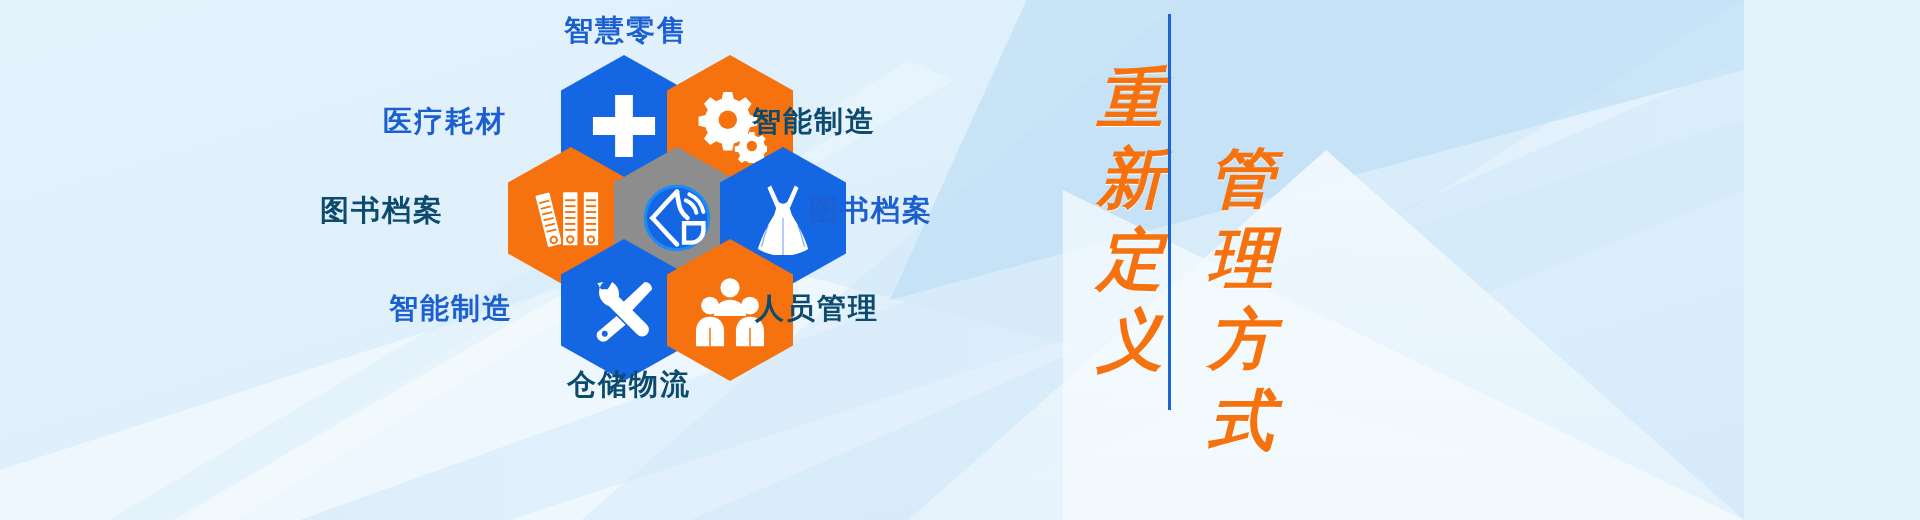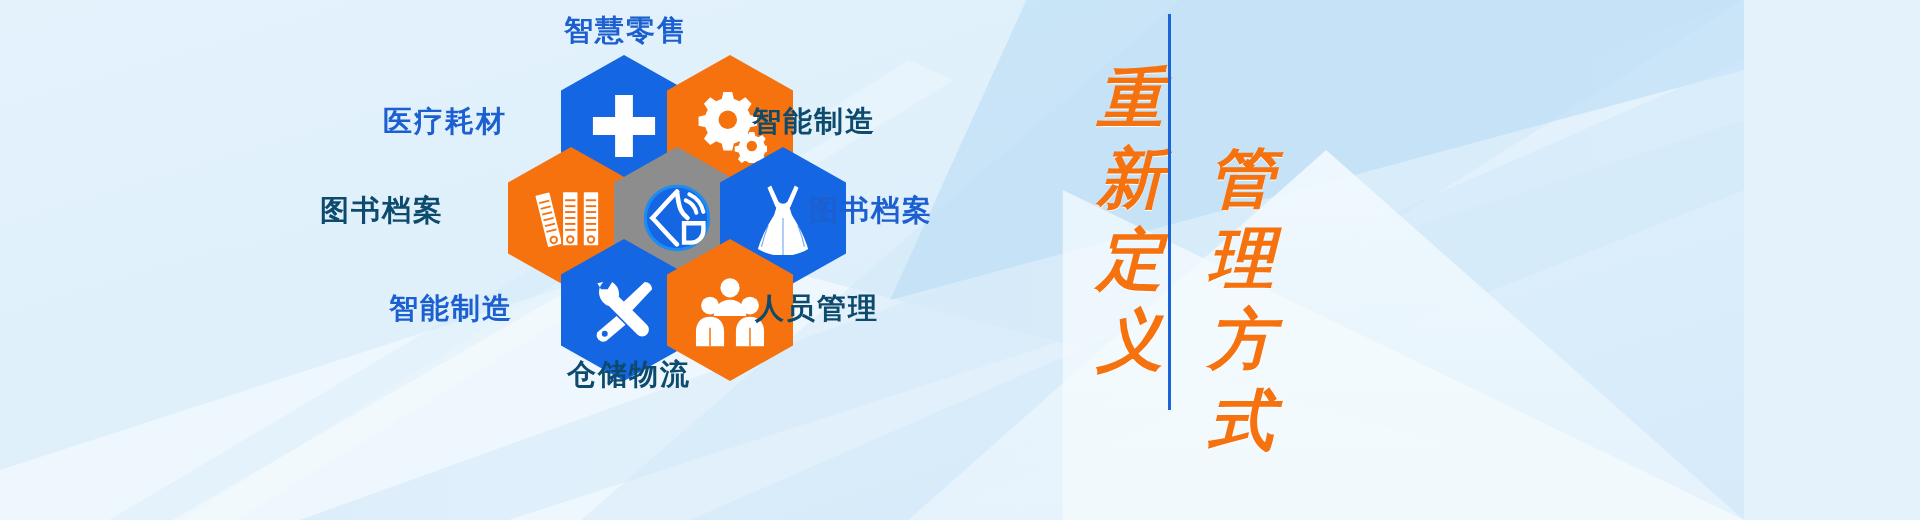--- a/index.html
+++ b/index.html
@@ -61,21 +61,21 @@
   .lbl.blue   { color:#1B5FD0; }
   .lbl.orange { color:#0c4a6e; }
 
   #lbl-retail      { left:564px; top:16px;  }
   #lbl-medical     { left:383px; top:107px; text-align:left; }
   #lbl-manufacture { left:752px; top:107px; }
   #lbl-archive     { left:320px; top:196px; }
   #lbl-apparel     { left:809px; top:196px; }
   #lbl-tools       { left:389px; top:294px; }
   #lbl-people      { left:755px; top:294px; }
-  #lbl-logistics   { left:567px; top:360px; }
+  #lbl-logistics   { left:567px; top:370px; }
 
   
   #slogan {
     position:absolute;
     left:1060px; top:0px;
     width:260px; height:520px;
   }
   #slogan-divider {
     position:absolute;
     left:1168px; top:14px;

